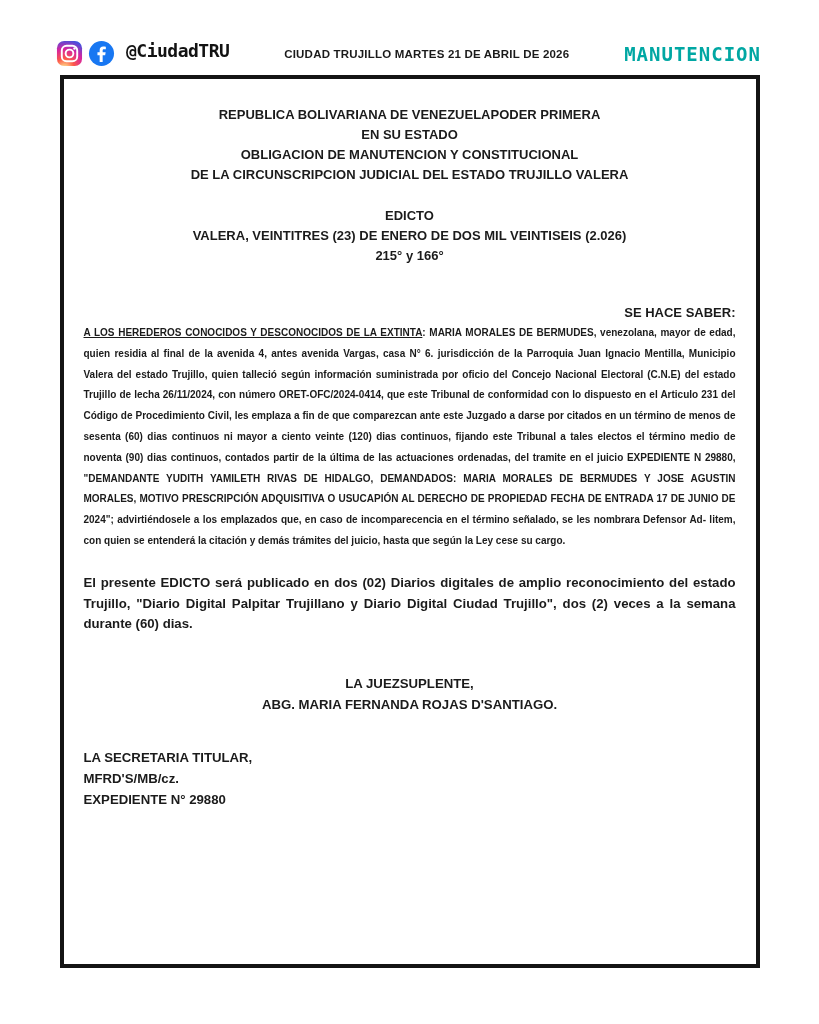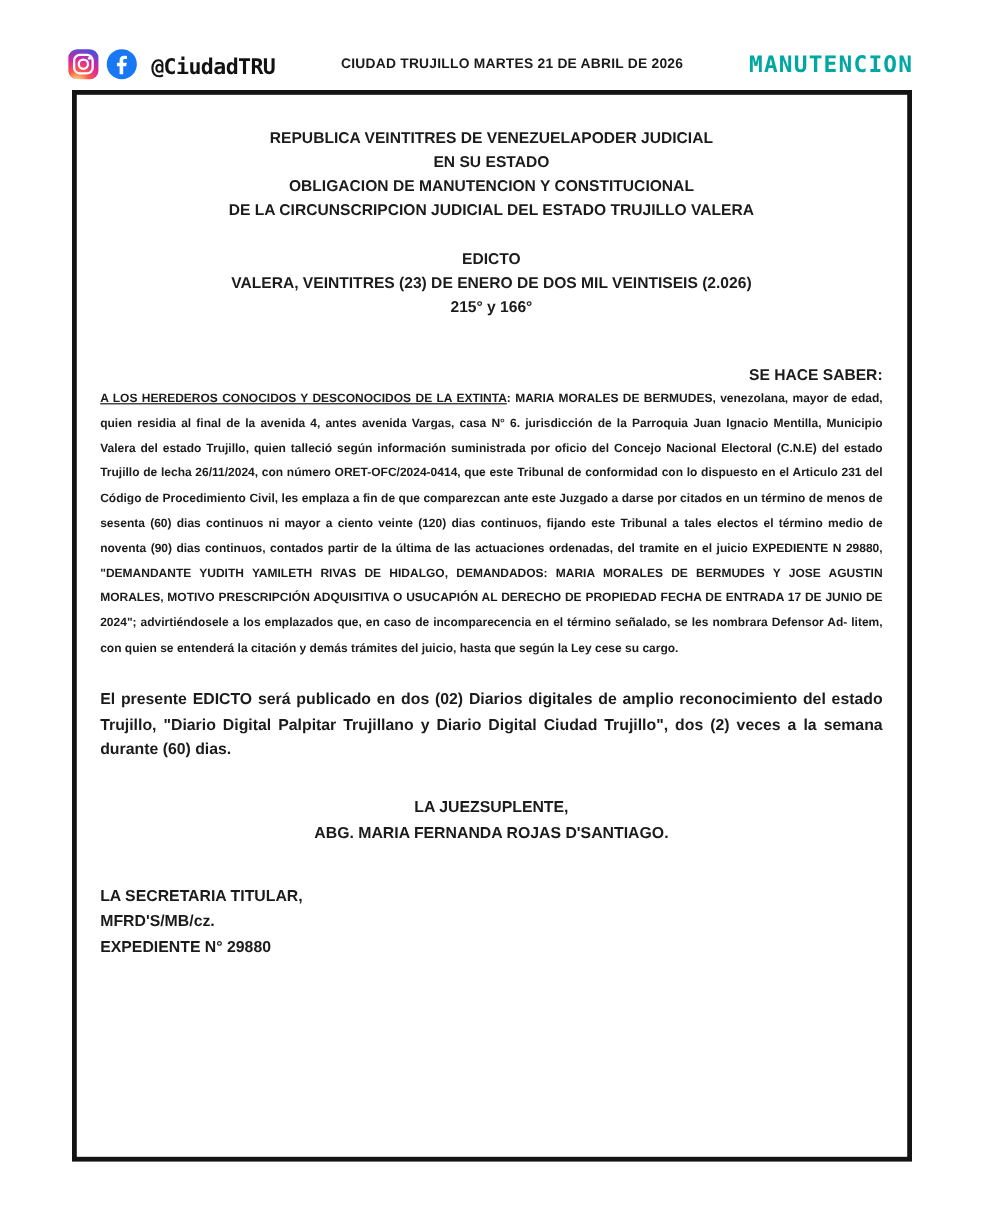--- a/index.html
+++ b/index.html
@@ -15,21 +15,21 @@
 
   
   .topbar {
     display: flex;
     align-items: center;
     justify-content: space-between;
     padding: 40px 58px 8px 56px;
   }
   .social {
     display: flex;
-    align-items: flex-end;
+    align-items: flex-start;
     gap: 5px;
   }
   .icon { display: inline-flex; width: 27px; height: 27px; }
   .icon svg { width: 100%; height: 100%; }
   .handle {
     font-family: "DejaVu Sans Mono", "Liberation Mono", monospace;
     font-weight: bold;
     font-size: 18px;
     letter-spacing: -0.5px;
     color: #121212;
@@ -72,21 +72,21 @@
   }
   .underlined { text-decoration: underline; }
   .pub-paragraph {
     margin-top: 21px;
     font-size: 13.2px;
     font-weight: bold;
     line-height: 20.8px;
     text-align: justify;
   }
   .judge-block {
-    margin-top: 27px;
+    margin-top: 38px;
     font-size: 13.2px;
     font-weight: bold;
     line-height: 21px;
   }
   .secretary-block {
     margin-top: 32px;
     font-size: 13.2px;
     font-weight: bold;
     line-height: 21px;
     text-align: left;
@@ -123,21 +123,21 @@
       </span>
       <span class="handle">@CiudadTRU</span>
     </div>
     <div class="dateline">CIUDAD TRUJILLO MARTES 21 DE ABRIL DE 2026</div>
     <div class="publicidad">MANUTENCION</div>
   </header>
 
   <main class="doc-frame">
 
     <div class="court-title center">
-      <div>REPUBLICA VEINTITRES DE VENEZUELAPODER JUDICIAL</div>
+      <div>REPUBLICA BOLIVARIANA DE VENEZUELAPODER PRIMERA</div>
       <div>EN SU ESTADO</div>
       <div>OBLIGACION DE MANUTENCION Y CONSTITUCIONAL</div>
       <div>DE LA CIRCUNSCRIPCION JUDICIAL DEL ESTADO TRUJILLO VALERA</div>
     </div>
 
     <div class="edicto-block center">
       <div>EDICTO</div>
       <div>VALERA, VEINTITRES (23) DE ENERO DE DOS MIL VEINTISEIS (2.026)</div>
       <div>215° y 166°</div>
     </div>

